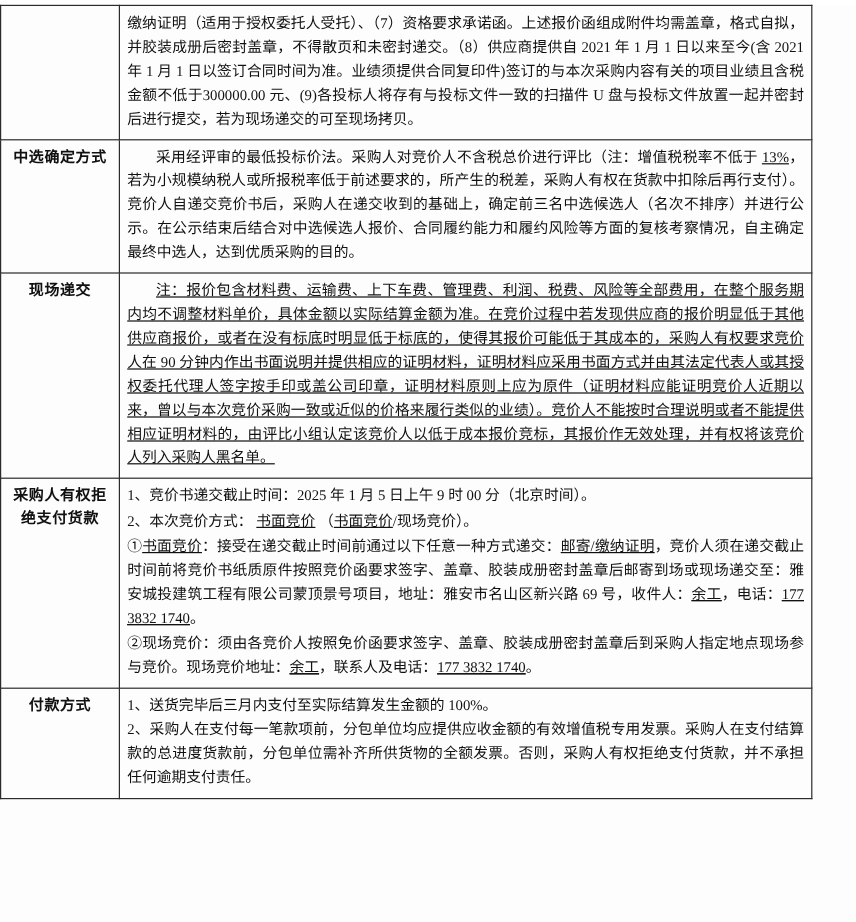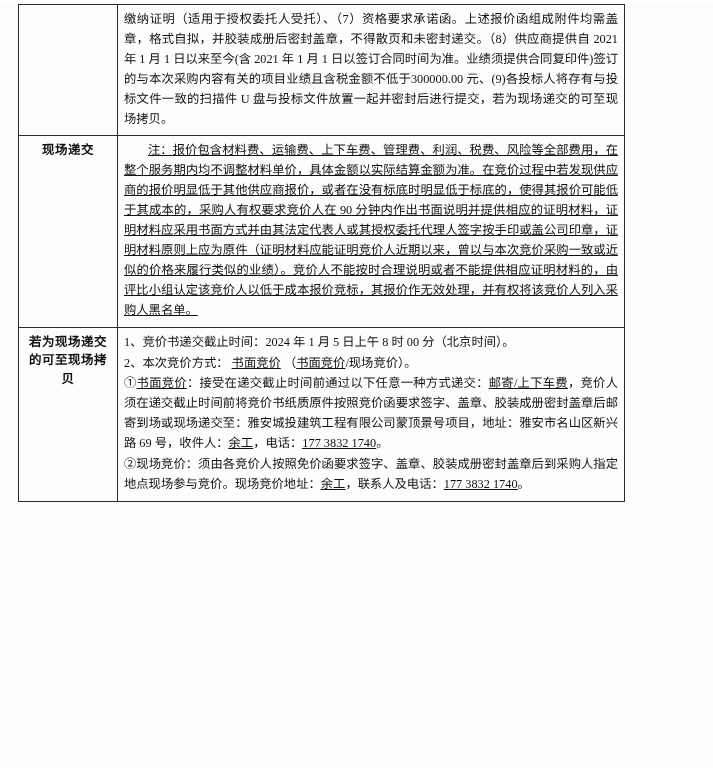--- a/index.html
+++ b/index.html
@@ -17,22 +17,21 @@
   }
   .page {
     position: relative;
     width: 713px;
     height: 768px;
     background: #fdfdfd;
     box-sizing: border-box;
   }
   table.doc-table {
     border-collapse: collapse;
-    width: 607px;
-    margin-left: 18px;
+    width: 677px;
     margin-top: 4px;
     table-layout: fixed;
   }
   table.doc-table td {
     border: 1px solid #2b2b2b;
     vertical-align: top;
     padding: 5px 6px 6px 6px;
   }
   td.label-cell {
     width: 86px;
@@ -85,33 +84,46 @@
 <div class="page">
   <table class="doc-table">
     <tbody>
       <tr>
         <td class="label-cell"></td>
         <td class="body-cell tight">
           <p class="para">缴纳证明（适用于授权委托人受托）、（7）资格要求承诺函。上述报价函组成附件均需盖章，格式自拟，并胶装成册后密封盖章，不得散页和未密封递交。（8）供应商提供自 2021 年 1 月 1 日以来至今(含 2021 年 1 月 1 日以签订合同时间为准。业绩须提供合同复印件)签订的与本次采购内容有关的项目业绩且含税金额不低于300000.00 元、(9)各投标人将存有与投标文件一致的扫描件 U 盘与投标文件放置一起并密封后进行提交，若为现场递交的可至现场拷贝。</p>
         </td>
       </tr>
 
+      <tr>
+        <td class="label-cell">中选确定方式</td>
+        <td class="body-cell tight">
+          <p class="para indent-first">采用经评审的最低投标价法。采购人对竞价人不含税总价进行评比（注：增值税税率不低于  <span class="u">13%</span>，若为小规模纳税人或所报税率低于前述要求的，所产生的税差，采购人有权在货款中扣除后再行支付）。竞价人自递交竞价书后，采购人在递交收到的基础上，确定前三名中选候选人（名次不排序）并进行公示。在公示结束后结合对中选候选人报价、合同履约能力和履约风险等方面的复核考察情况，自主确定最终中选人，达到优质采购的目的。</p>
+        </td>
+      </tr>
 
       <tr>
         <td class="label-cell label-quote">现场递交</td>
         <td class="body-cell loose cell-pad-top">
           <p class="para indent-first">注：报价包含材料费、运输费、上下车费、管理费、利润、税费、风险等全部费用，在整个服务期内均不调整材料单价，具体金额以实际结算金额为准。在竞价过程中若发现供应商的报价明显低于其他供应商报价，或者在没有标底时明显低于标底的，使得其报价可能低于其成本的，采购人有权要求竞价人在 90 分钟内作出书面说明并提供相应的证明材料，证明材料应采用书面方式并由其法定代表人或其授权委托代理人签字按手印或盖公司印章，证明材料原则上应为原件（证明材料应能证明竞价人近期以来，曾以与本次竞价采购一致或近似的价格来履行类似的业绩）。竞价人不能按时合理说明或者不能提供相应证明材料的，由评比小组认定该竞价人以低于成本报价竞标，其报价作无效处理，并有权将该竞价人列入采购人黑名单。</p>
         </td>
       </tr>
 
       <tr>
-        <td class="label-cell">若为现场递交的可至现场拷贝</td>
+        <td class="label-cell">采购人有权拒绝支付货款</td>
         <td class="body-cell loose-mid">
-          <p class="para">1、竞价书递交截止时间：2024 年 1 月 5 日上午 8 时 00 分（北京时间）。</p>
+          <p class="para">1、竞价书递交截止时间：2025 年 1 月 5 日上午 9 时 00 分（北京时间）。</p>
           <p class="para">2、本次竞价方式：     <span class="u">书面竞价</span>  （<span class="u">书面竞价</span>/现场竞价）。</p>
-          <p class="para">①<span class="u">书面竞价</span>：接受在递交截止时间前通过以下任意一种方式递交：<span class="u">邮寄/上下车费</span>，竞价人须在递交截止时间前将竞价书纸质原件按照竞价函要求签字、盖章、胶装成册密封盖章后邮寄到场或现场递交至：雅安城投建筑工程有限公司蒙顶景号项目，地址：雅安市名山区新兴路 69 号，收件人：<span class="u"><span class="u">余工</span></span>，电话：<span class="u"><span class="u">177 3832 1740</span></span>。</p>
+          <p class="para">①<span class="u">书面竞价</span>：接受在递交截止时间前通过以下任意一种方式递交：<span class="u">邮寄/缴纳证明</span>，竞价人须在递交截止时间前将竞价书纸质原件按照竞价函要求签字、盖章、胶装成册密封盖章后邮寄到场或现场递交至：雅安城投建筑工程有限公司蒙顶景号项目，地址：雅安市名山区新兴路 69 号，收件人：<span class="u"><span class="u">余工</span></span>，电话：<span class="u"><span class="u">177 3832 1740</span></span>。</p>
           <p class="para">②现场竞价：须由各竞价人按照免价函要求签字、盖章、胶装成册密封盖章后到采购人指定地点现场参与竞价。现场竞价地址：<span class="u"><span class="u">余工</span></span>，联系人及电话：<span class="u"><span class="u">177 3832 1740</span></span>。</p>
         </td>
       </tr>
 
+      <tr>
+        <td class="label-cell">付款方式</td>
+        <td class="body-cell loose-mid">
+          <p class="para">1、送货完毕后三月内支付至实际结算发生金额的 100%。</p>
+          <p class="para">2、采购人在支付每一笔款项前，分包单位均应提供应收金额的有效增值税专用发票。采购人在支付结算款的总进度货款前，分包单位需补齐所供货物的全额发票。否则，采购人有权拒绝支付货款，并不承担任何逾期支付责任。</p>
+        </td>
+      </tr>
     </tbody>
   </table>
 </div>
 
 </body></html>

